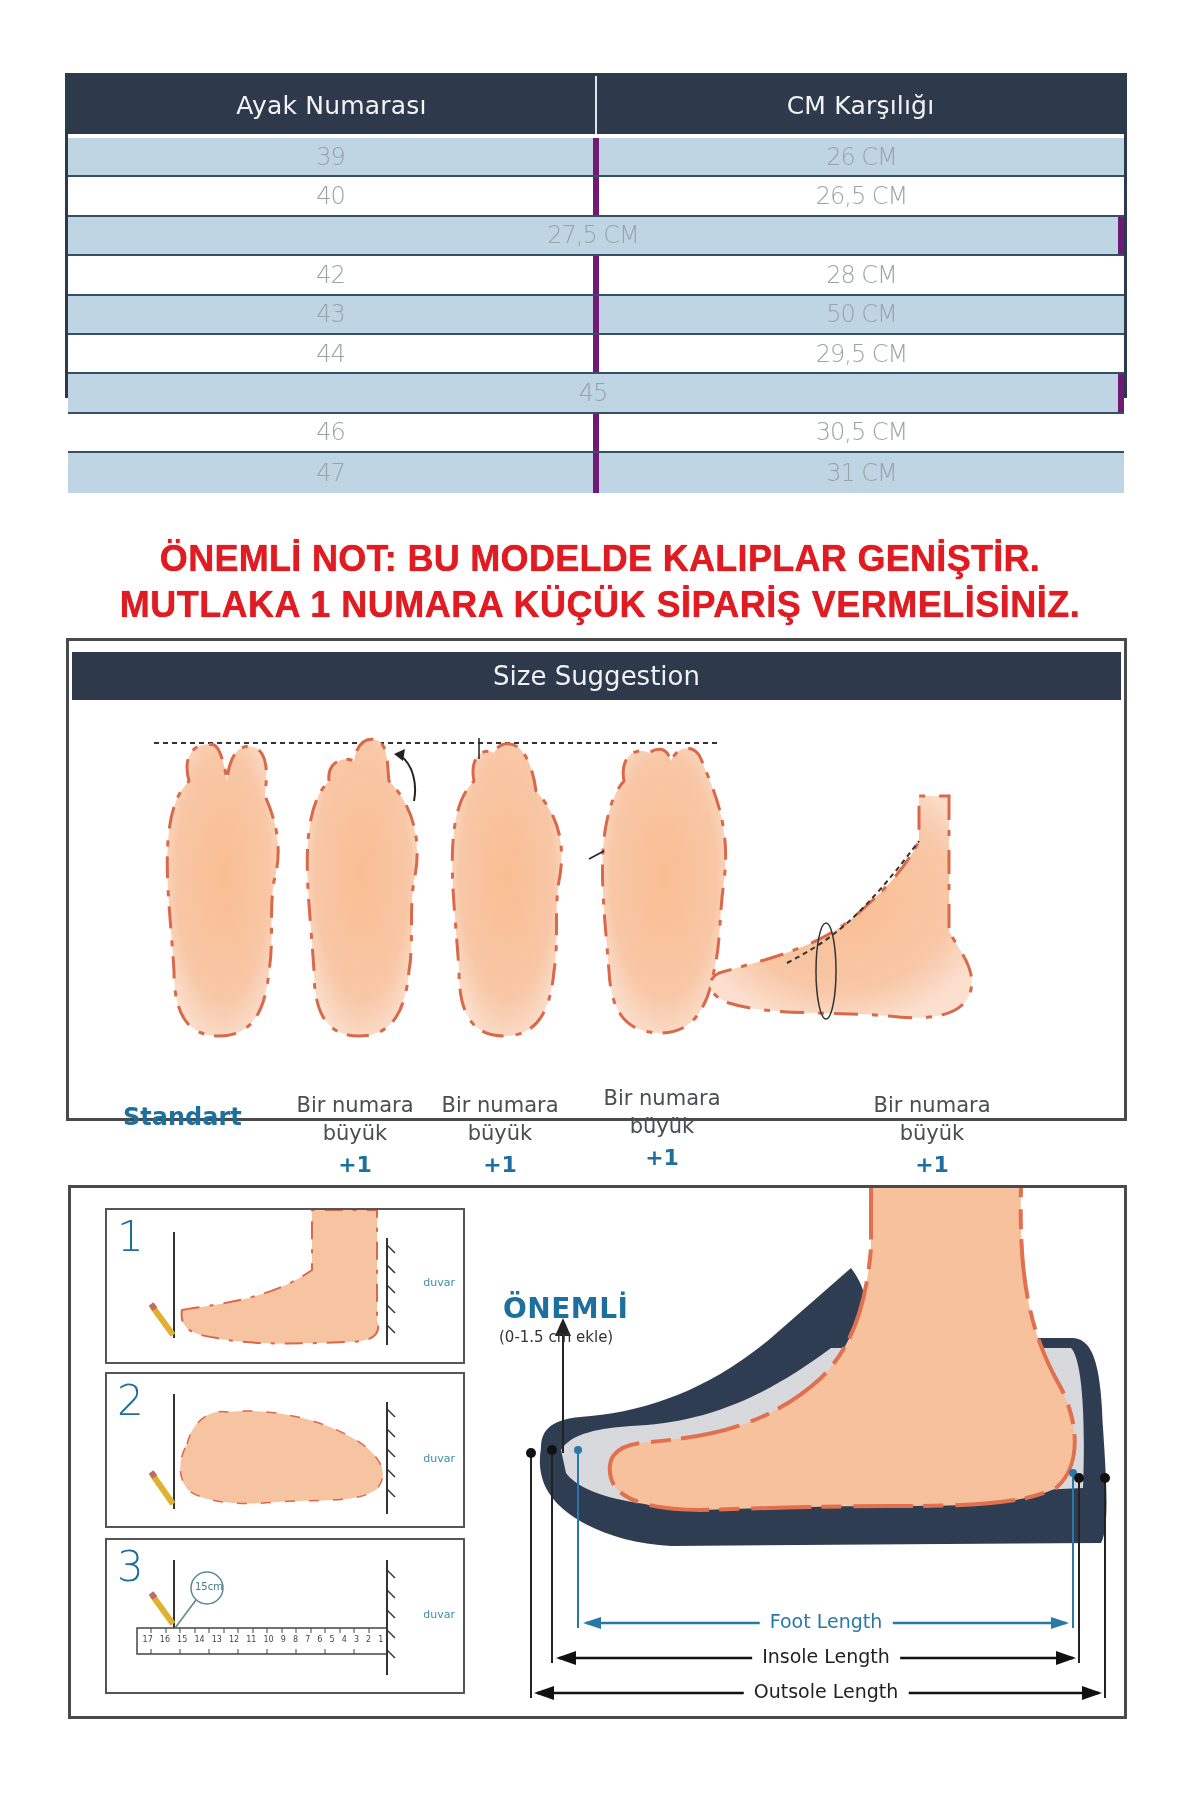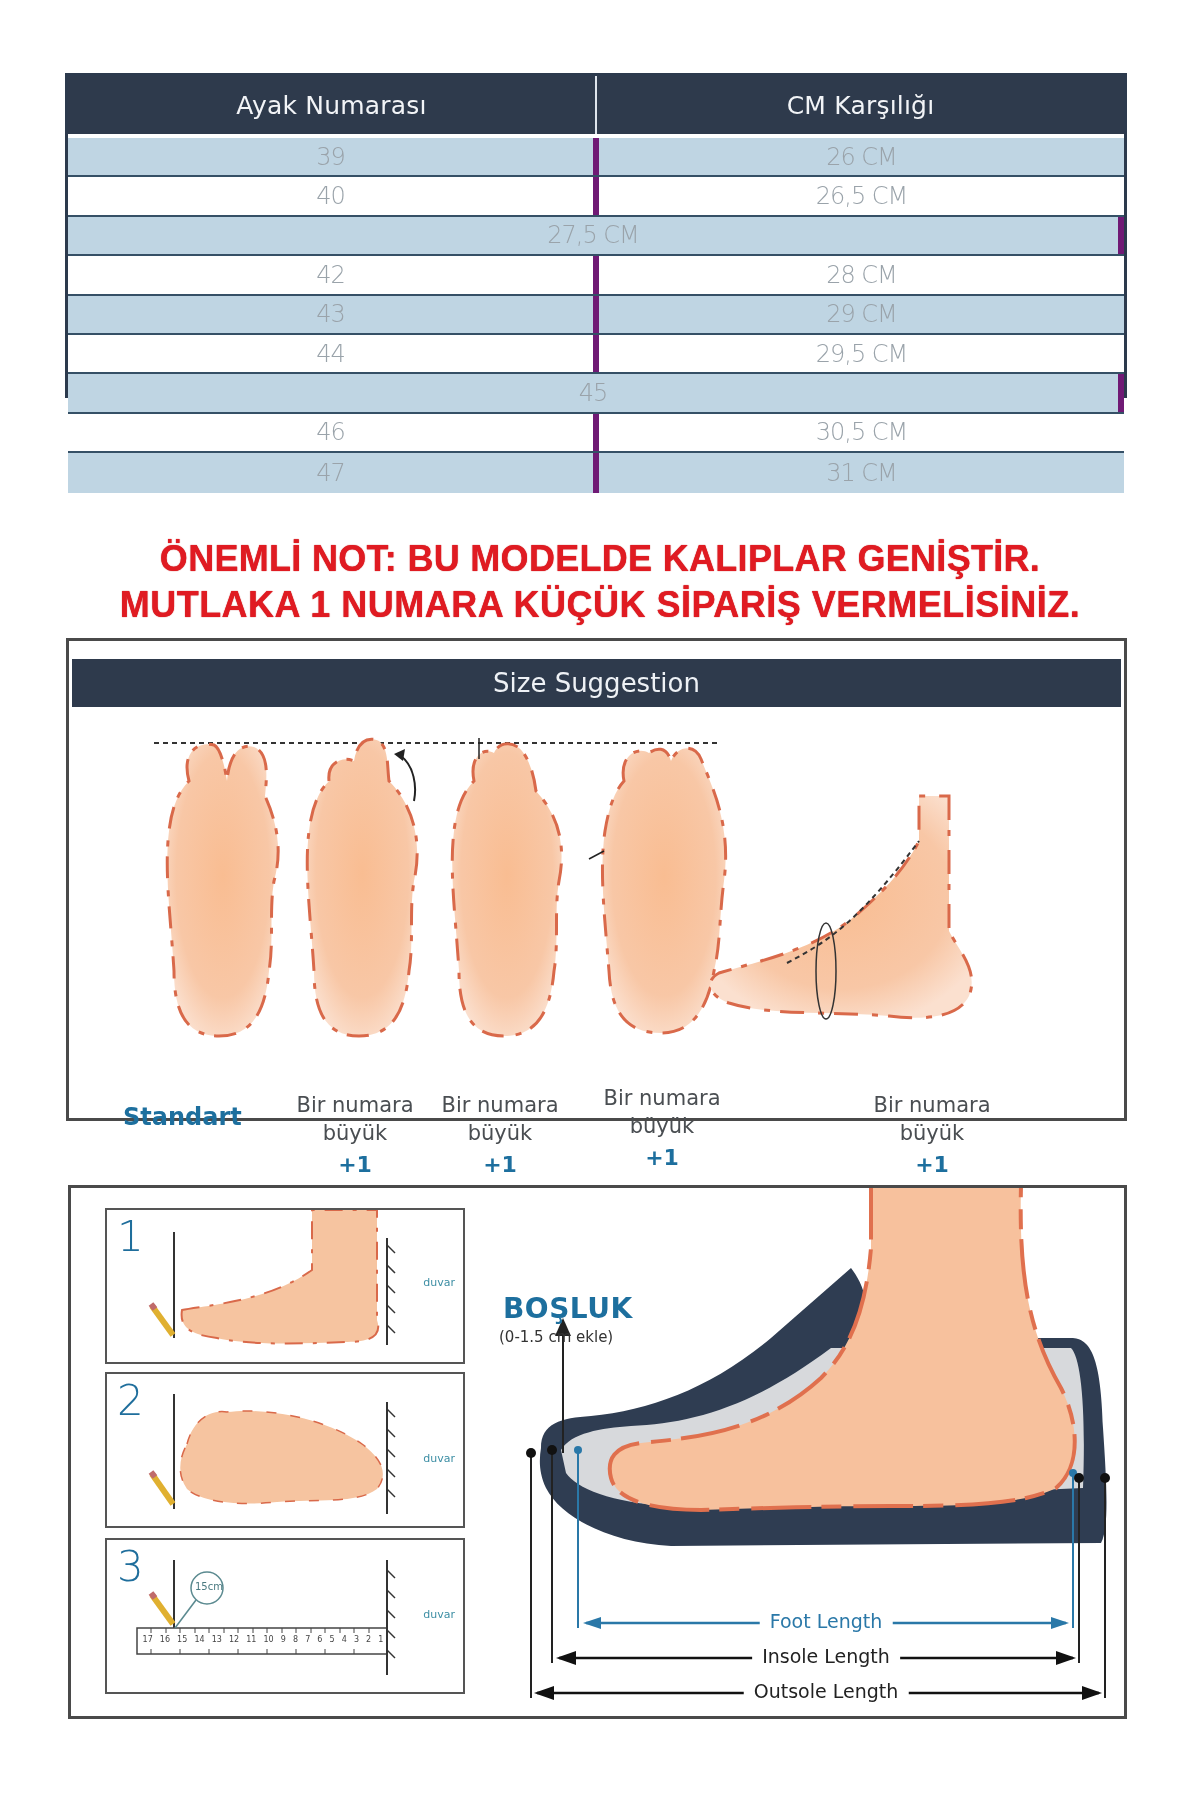--- a/index.html
+++ b/index.html
@@ -44,21 +44,21 @@
     text-shadow: 0 0 1px #b00;
   }
   .warning .w2 { letter-spacing: 0.5px; }
 
   
   .suggest {
     position: absolute; left: 66px; top: 638px; width: 1061px; height: 483px;
     border: 3px solid #4a4a4a; box-sizing: border-box; background: #fff;
   }
   .suggest .band {
-    position: absolute; left: 3px; right: 3px; top: 18px; height: 48px;
+    position: absolute; left: 3px; right: 3px; top: 11px; height: 48px;
     background: #2e3a4c; color: #eef1f5; font-size: 26px;
     display: flex; align-items: center; justify-content: center;
   }
   .suggest svg.feet { position: absolute; left: 0; top: 0; }
   .suggest .label {
     position: absolute; text-align: center; color: #4a4e52;
     font-size: 21px; line-height: 28px; font-family: "DejaVu Sans", sans-serif;
   }
   .suggest .label .plus {
     display: block; color: #1d6f9e; font-weight: bold; font-size: 22px; margin-top: 4px;
@@ -119,21 +119,21 @@
       </div>
     <div class="tr shade">
         <div class="td">27,5 CM</div>
       </div>
     <div class="tr plain">
         <div class="td">42</div>
         <div class="td">28 CM</div>
       </div>
     <div class="tr shade">
         <div class="td">43</div>
-        <div class="td">29 CM</div>
+        <div class="td">50 CM</div>
       </div>
     <div class="tr plain">
         <div class="td">44</div>
         <div class="td">29,5 CM</div>
       </div>
     <div class="tr shade">
         <div class="td">45</div>
       </div>
     <div class="tr plain">
         <div class="td">46</div>
@@ -357,19 +357,19 @@
     <polygon points="512,435 530,429 530,441" fill="#2a78a8"></polygon>
       <polygon points="998,435 980,429 980,441" fill="#2a78a8"></polygon>
     <line x1="488" y1="470" x2="1002" y2="470" stroke="#111" stroke-width="2.5"></line>
     <polygon points="485,470 505,463 505,477" fill="#111"></polygon>
       <polygon points="1005,470 985,463 985,477" fill="#111"></polygon>
     <line x1="466" y1="505" x2="1028" y2="505" stroke="#111" stroke-width="2.5"></line>
     <polygon points="463,505 483,498 483,512" fill="#111"></polygon>
       <polygon points="1031,505 1011,498 1011,512" fill="#111"></polygon>
   </svg>
 
-  <div class="bosluk" style="left:432px; top:104px;">BOŞLUK</div>
+  <div class="bosluk" style="left:432px; top:104px;">ÖNEMLİ</div>
   <div class="bosluk-sub" style="left:428px; top:140px;">(0-1.5 cm ekle)</div>
 
   <div class="dim-label foot" style="left:755px; top:422px;">Foot Length</div>
   <div class="dim-label dark" style="left:755px; top:457px;">Insole Length</div>
   <div class="dim-label dark" style="left:755px; top:492px;">Outsole Length</div>
 </div>
 
 </body></html>

